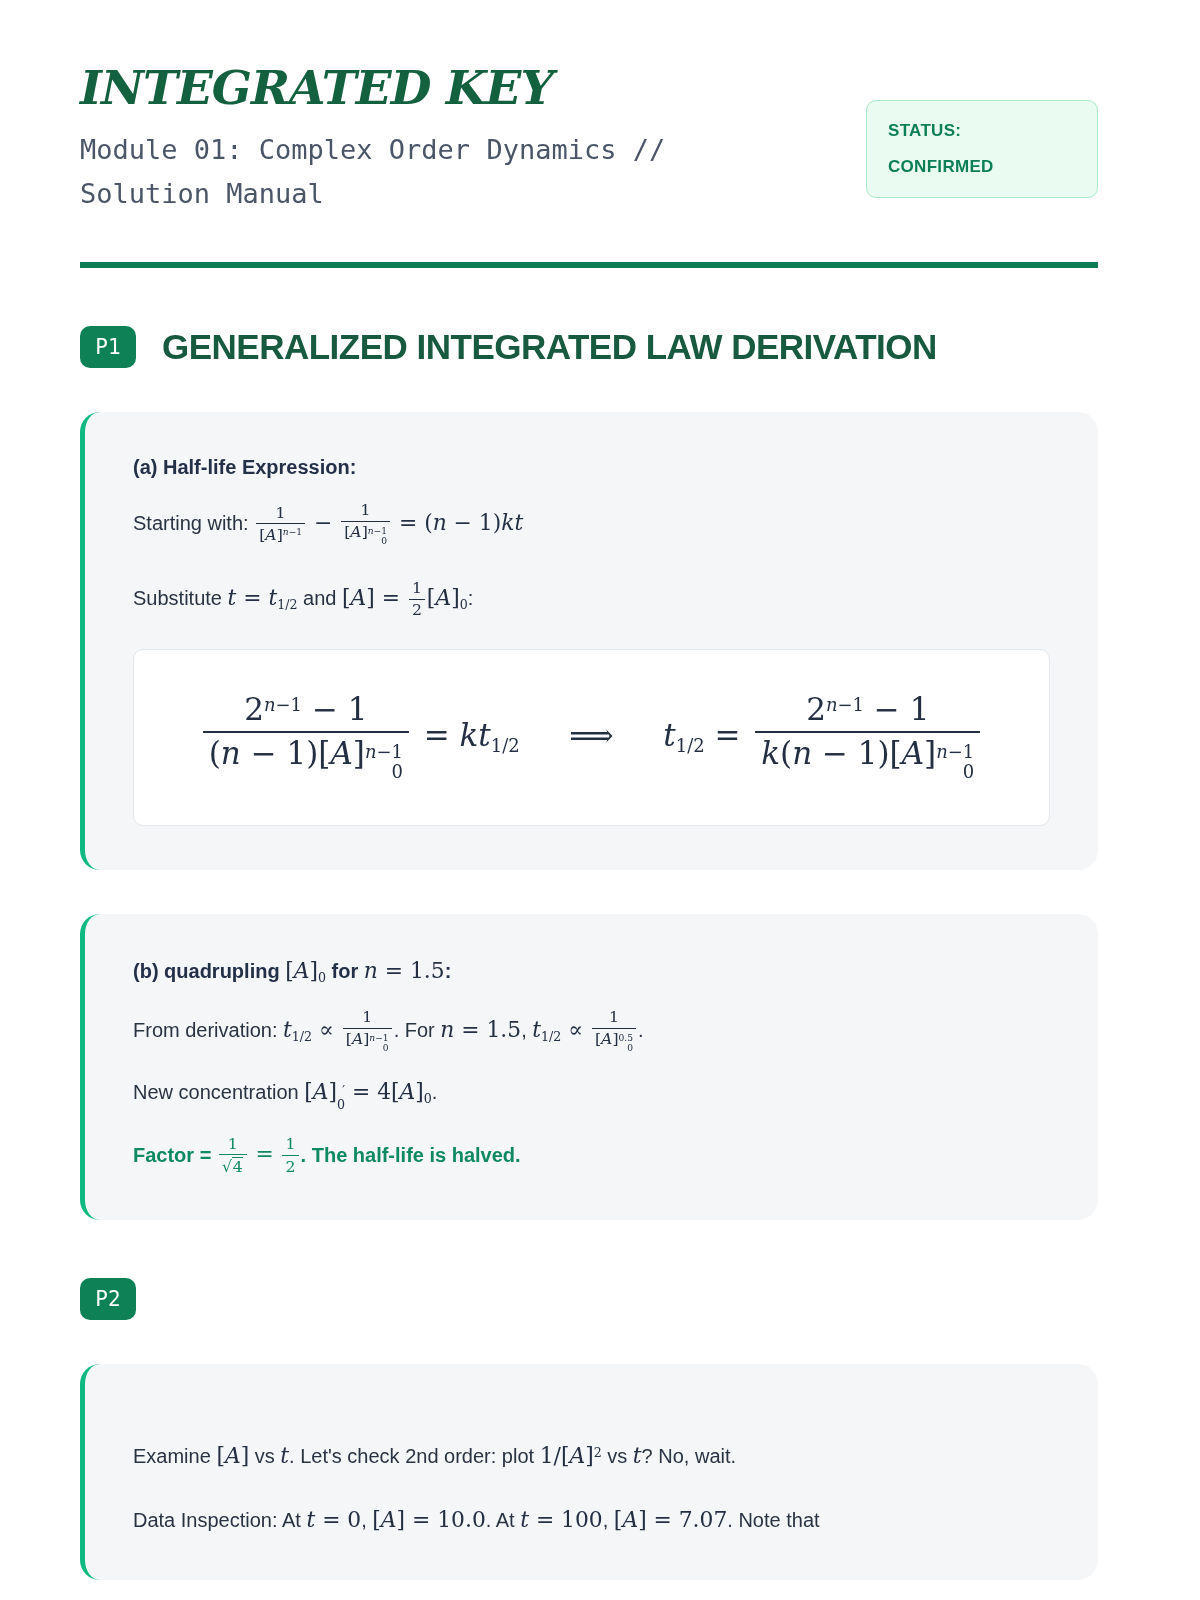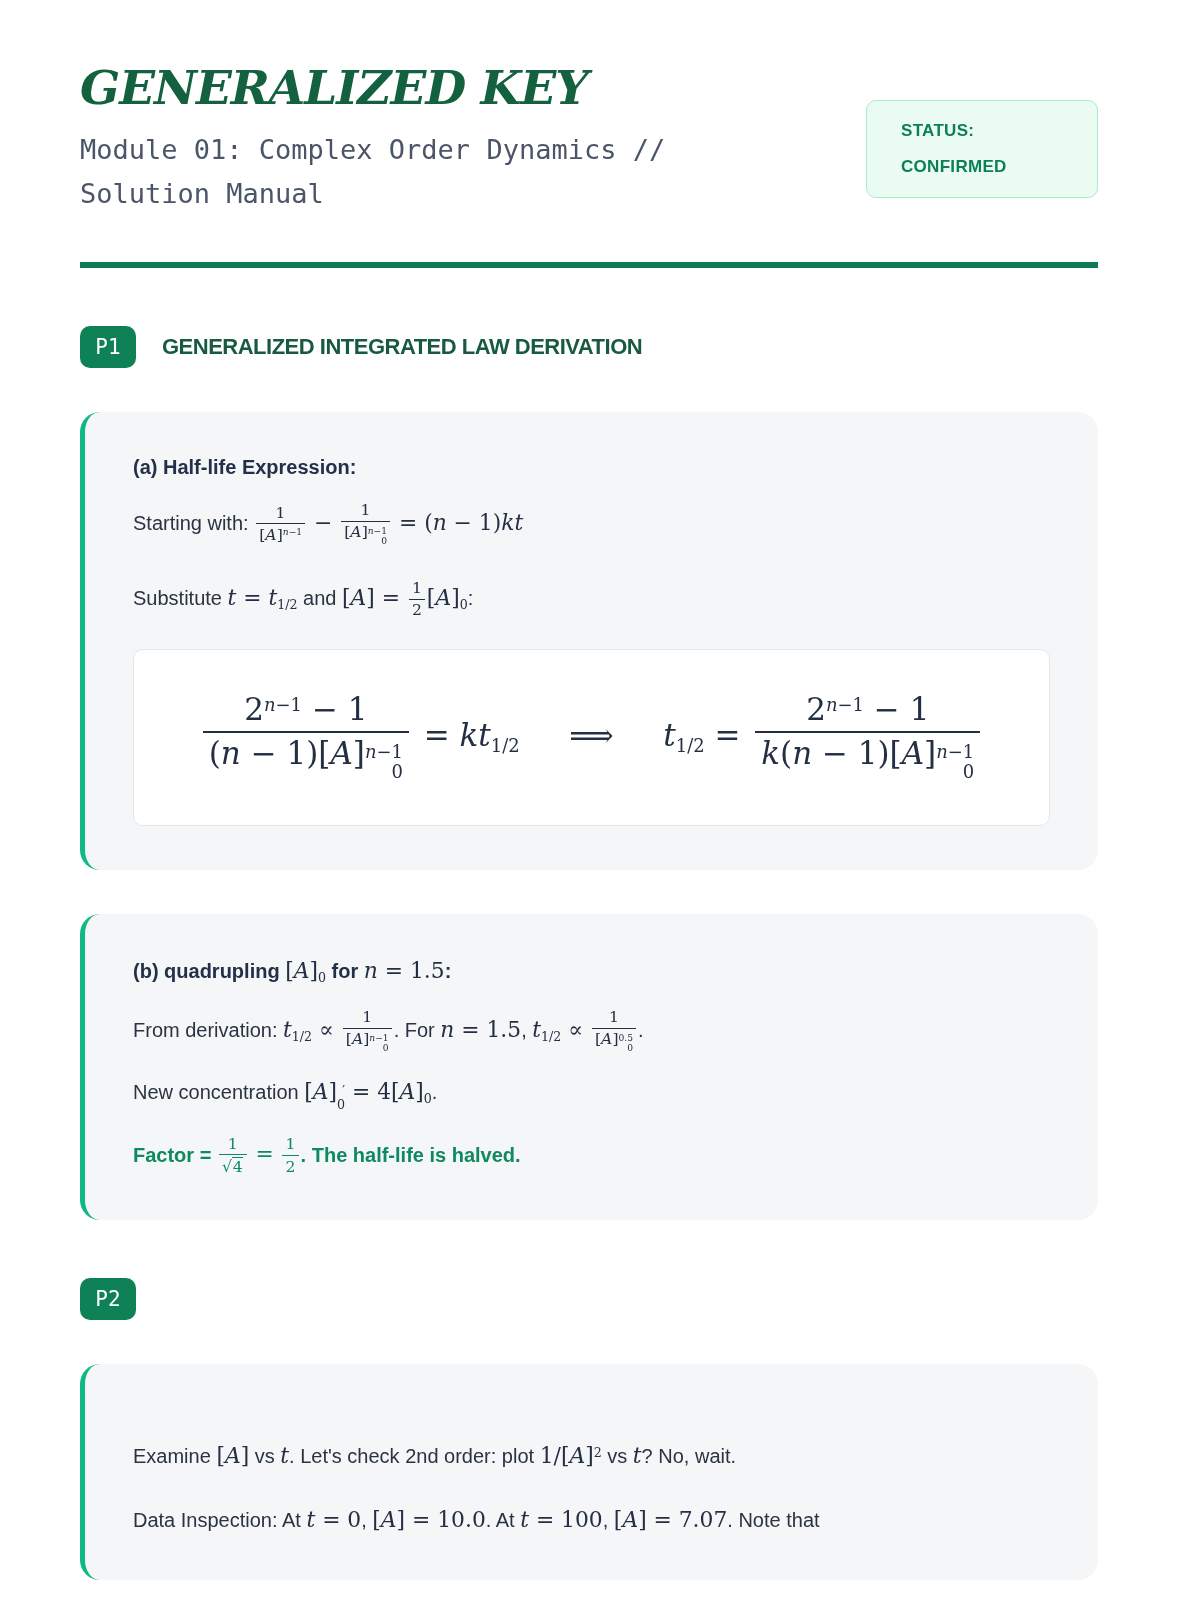--- a/index.html
+++ b/index.html
@@ -5,32 +5,32 @@
   *{box-sizing:border-box}
   html,body{margin:0;padding:0;background:#fff}
   body{width:1200px;height:1600px;overflow:hidden;font-family:"Liberation Sans",sans-serif;color:var(--text-navy,#2a3342)}
   .page{width:1018px;margin-left:80px;padding-top:62px}
 
   header{position:relative}
   .title{margin:0;font-family:"DejaVu Serif","Liberation Serif",serif;font-style:italic;font-weight:bold;
          font-size:47px;line-height:52px;letter-spacing:-1px;color:var(--title-green,#14613f)}
   .subtitle{margin:14px 0 0;max-width:700px;font-family:"DejaVu Sans Mono","Liberation Mono",monospace;
             font-size:27px;line-height:44px;color:var(--subtitle-gray,#4a5568)}
-  .status-box{position:absolute;top:38px;right:0;width:232px;padding:20px 34px;
+  .status-box{position:absolute;top:38px;right:0;width:232px;padding:20px 21px;
               background:var(--status-bg,#eafcf2);border:1px solid var(--status-border,#a9ecc9);border-radius:10px}
   .status-label,.status-value{font-weight:bold;font-size:17px;letter-spacing:.3px;color:var(--status-text,#0c7f58)}
   .status-value{margin-top:16px}
 
   .divider{margin:46px 0 0;border:0;height:6px;background:var(--divider-green,#0c7a52)}
 
   .section-head{display:flex;align-items:center;gap:26px;margin-top:58px}
   .badge{width:56px;height:42px;display:flex;align-items:center;justify-content:center;flex:none;
          background:var(--badge-green,#0e8157);color:#fff;border-radius:10px;
          font-family:"DejaVu Sans Mono","Liberation Mono",monospace;font-size:21px}
-  .section-head h2{margin:0;font-size:22px;font-weight:bold;letter-spacing:-.5px;color:var(--heading-green,#175a40)}
+  .section-head h2{margin:0;font-size:35px;font-weight:bold;letter-spacing:-.5px;color:var(--heading-green,#175a40)}
 
   .card{margin-top:44px;background:var(--card-bg,#f4f6f8);border-left:5px solid var(--accent-green,#10b981);
         border-radius:20px;padding:44px 48px}
   .card-title{margin:0;font-size:20px;font-weight:bold;color:#233048}
   .card-title .math{font-weight:normal}
   .para{margin:22px 0 0;font-size:20px;line-height:1.45;color:var(--text-navy,#2a3342)}
   .para.gap-lg{margin-top:32px}
   .card-title.rich .seg-text{font-weight:bold}
   .result{color:var(--result-green,#0f8a60)}
   .result .seg-text{font-weight:bold}
@@ -56,21 +56,21 @@
   .m-sqrt{display:inline-flex;align-items:flex-end}
   .m-rad{line-height:1}
   .m-sqc{border-top:.08em solid currentColor;line-height:1.1;padding:0 .05em}
 </style>
 </head>
 <body>
 
 <div class="page">
 
   <header>
-    <h1 class="title">GENERALIZED KEY</h1>
+    <h1 class="title">INTEGRATED KEY</h1>
     <p class="subtitle">Module 01: Complex Order Dynamics // Solution Manual</p>
     <div class="status-box">
       <div class="status-label">STATUS:</div>
       <div class="status-value">CONFIRMED</div>
     </div>
   </header>
 
   <hr class="divider">
 
   <div class="section-head">

